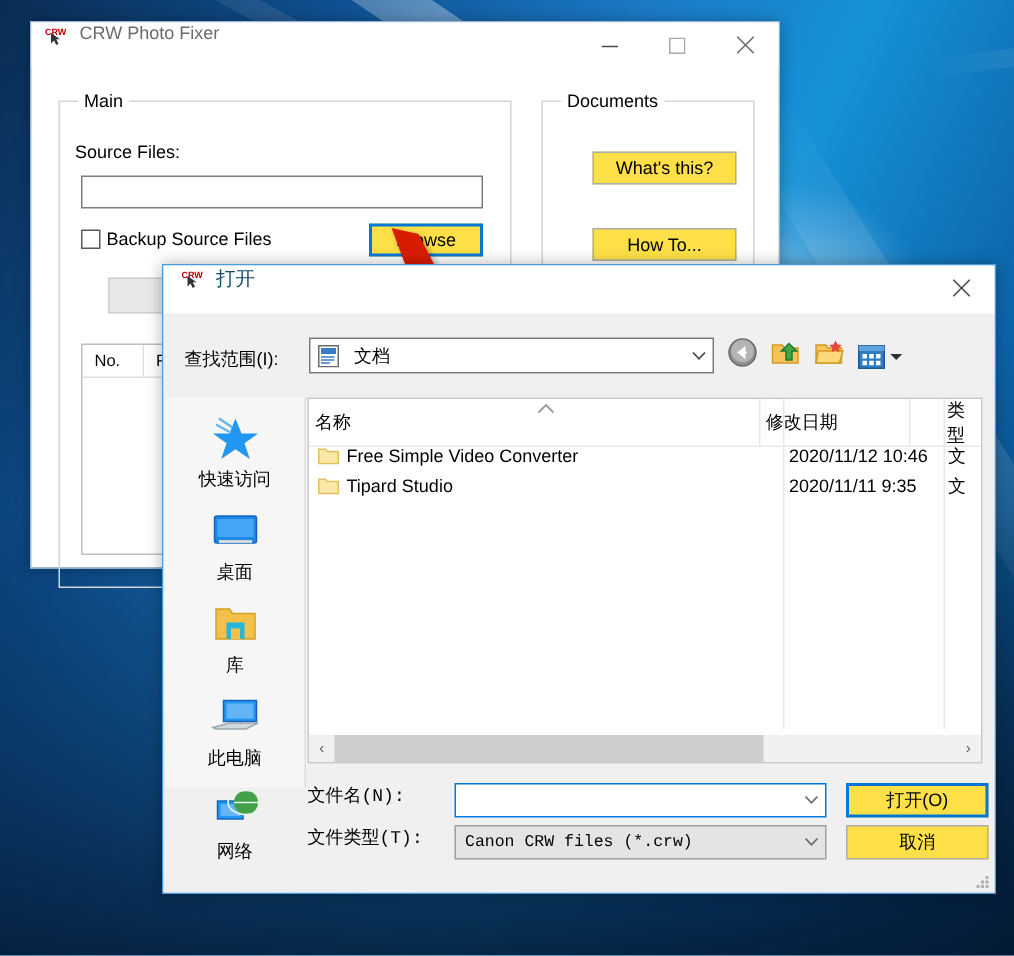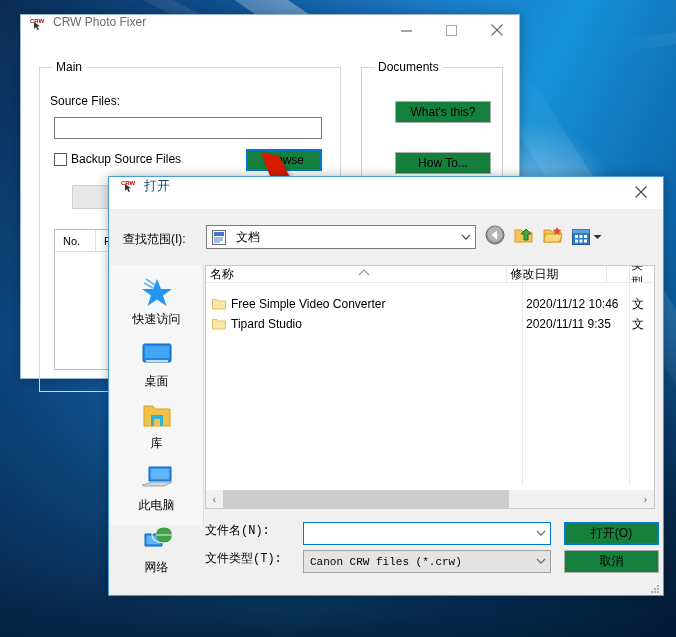--- a/index.html
+++ b/index.html
@@ -71,21 +71,21 @@
     background: #fff; padding: 0 4px;
     font-size: 12px; color: #000;
   }
 
   .lbl { font-size: 12px; color: #000; }
 
   .tbox {
     background: #fff; border: 1px solid #7a7a7a;
   }
   .btn {
-    background: #15803d; border: 1px solid #adadad;
+    background: #fde047; border: 1px solid #adadad;
     font-size: 12px; color: #000;
     display: flex; align-items: center; justify-content: center;
     font-family: "Liberation Sans", sans-serif;
   }
   .btn.focused { border: 2px solid #0078d7; }
   .btn.flat { background: #e8e8e8; border: 1px solid #cfcfcf; }
 
   .cbox {
     width: 13px; height: 13px; background: #fff;
     border: 1px solid #5a5a5a; display: inline-block;
@@ -136,21 +136,21 @@
     align-items: center; justify-content: flex-start; padding-top: 4px;
   }
   .place .pico { height: 34px; display: flex; align-items: center; justify-content: center; }
   .place .plbl { font-size: 12px; color: #000; margin-top: 2px; }
 
   .filelist {
     position: absolute; left: 96px; top: 56px; right: 8px; bottom: 86px;
     background: #fff; border: 1px solid #c8c8c8; overflow: hidden;
   }
   .fl-head {
-    display: flex; height: 17px; font-size: 12px; color: #000;
+    display: flex; height: 32px; font-size: 12px; color: #000;
     border-bottom: 1px solid #e8e8e8; position: relative;
   }
   .fl-head > div { display: flex; align-items: center; padding-left: 4px; }
   .fl-head > div + div { border-left: 1px solid #e8e8e8; }
   .fl-rows { position: absolute; left: 0; right: 0; top: 24px; bottom: 22px; }
   .fl-row { display: flex; height: 20px; font-size: 12px; color: #000; align-items: center; }
   .fl-row .c-name { display: flex; align-items: center; padding-left: 6px; }
   .fl-row .c-date { padding-left: 4px; }
   .fl-row .c-type { padding-left: 4px; overflow: hidden; }
 

